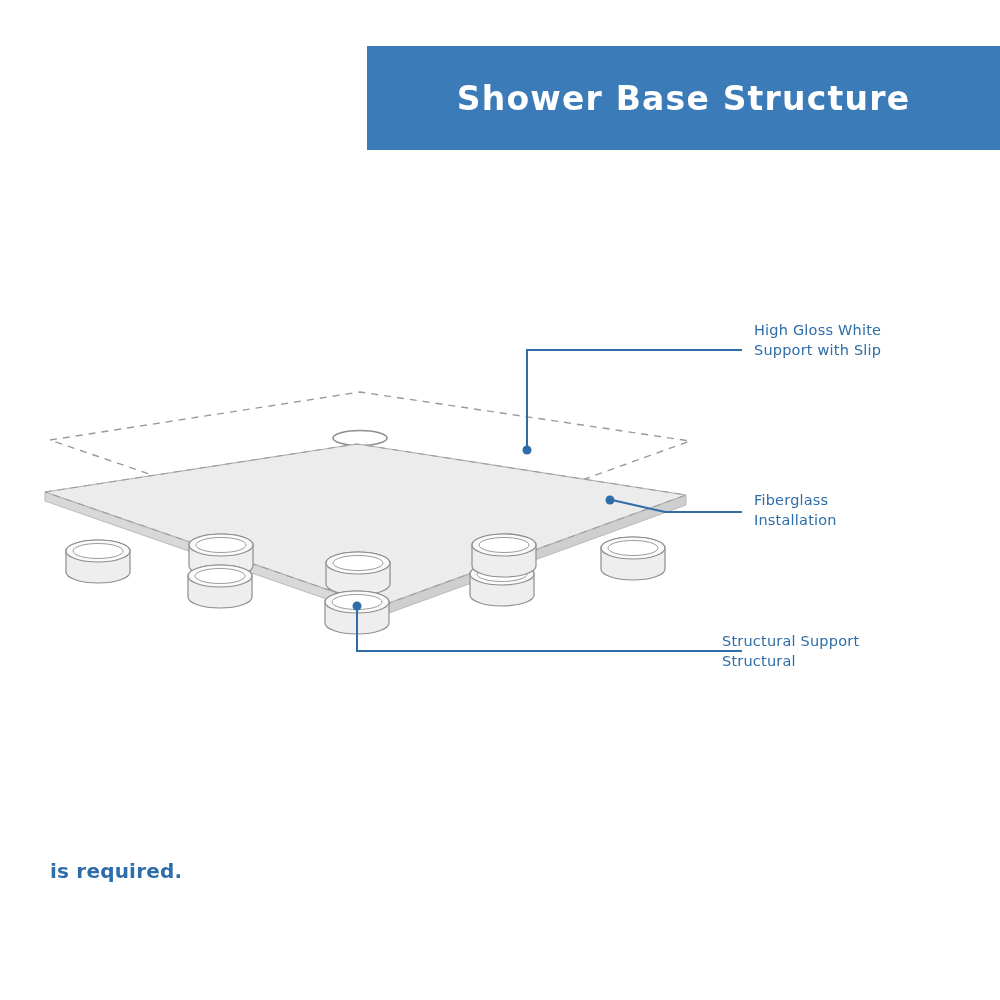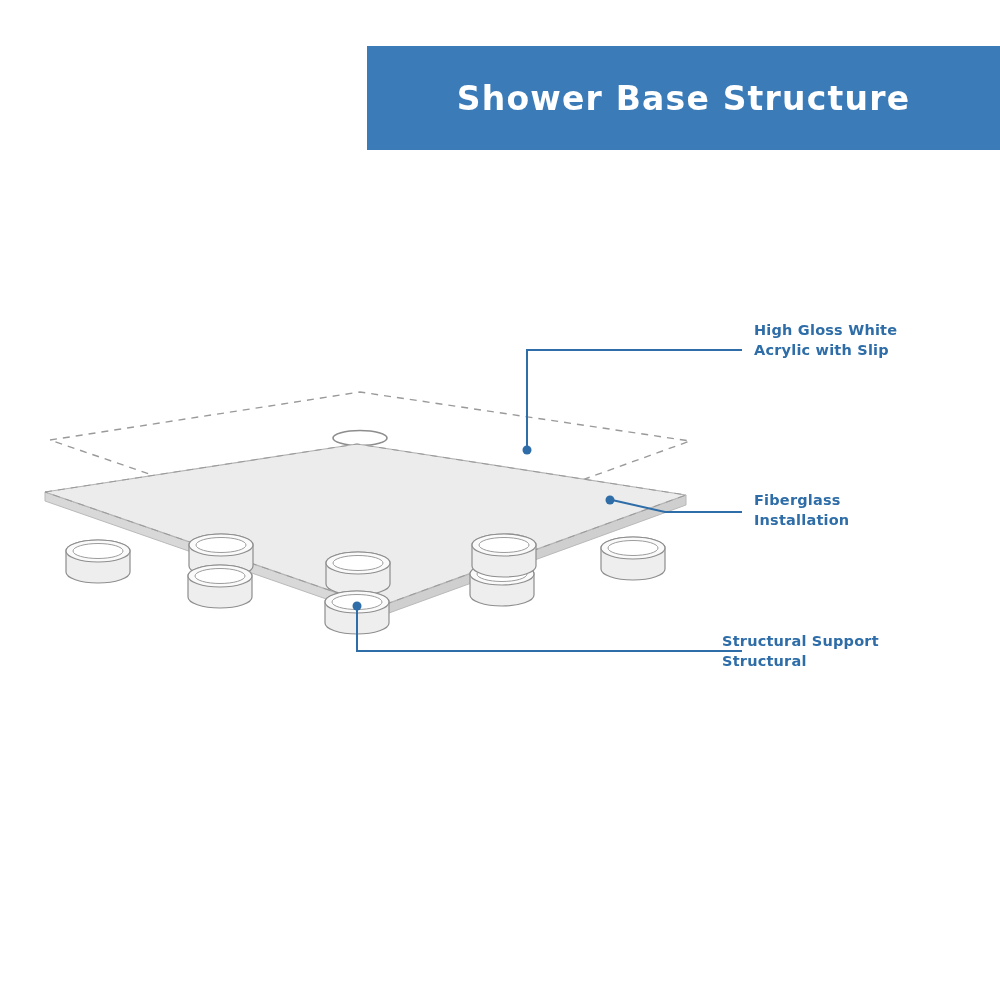--- a/index.html
+++ b/index.html
@@ -45,21 +45,21 @@
     font-size: 33px;
     letter-spacing: 1.2px;
     white-space: nowrap;
   }
 
   
   .callout {
     position: absolute;
     color: #2e6da8;
     font-family: "DejaVu Sans", sans-serif;
-    font-weight: bold;
+    font-weight: normal;
     font-size: 14.5px;
     line-height: 20px;
     letter-spacing: 0.2px;
   }
   #callout-acrylic { left: 754px; top: 320px; width: 230px; }
   #callout-fiberglass { left: 754px; top: 490px; width: 230px; }
   #callout-support { left: 722px; top: 631px; width: 230px; }
 
   
   .footer-note {
@@ -173,29 +173,30 @@
         <circle cx="357" cy="606" r="4.5" fill="#2e6da8"></circle>
       </g>
     </g>
   </svg>
 
   <div class="header-band"></div>
   <div class="header-title">Shower Base Structure</div>
 
   <div class="callout" id="callout-acrylic">
     <div>High Gloss White</div>
-    <div>Acrylic with Slip</div>
+    <div>Support with Slip</div>
   </div>
 
   <div class="callout" id="callout-fiberglass">
     <div>Fiberglass</div>
     <div>Installation</div>
   </div>
 
   <div class="callout" id="callout-support">
     <div>Structural Support</div>
     <div>Structural</div>
   </div>
 
   <div class="footer-note">
+    <div>is required.</div>
   </div>
 
 </div>
 
 </body></html>

